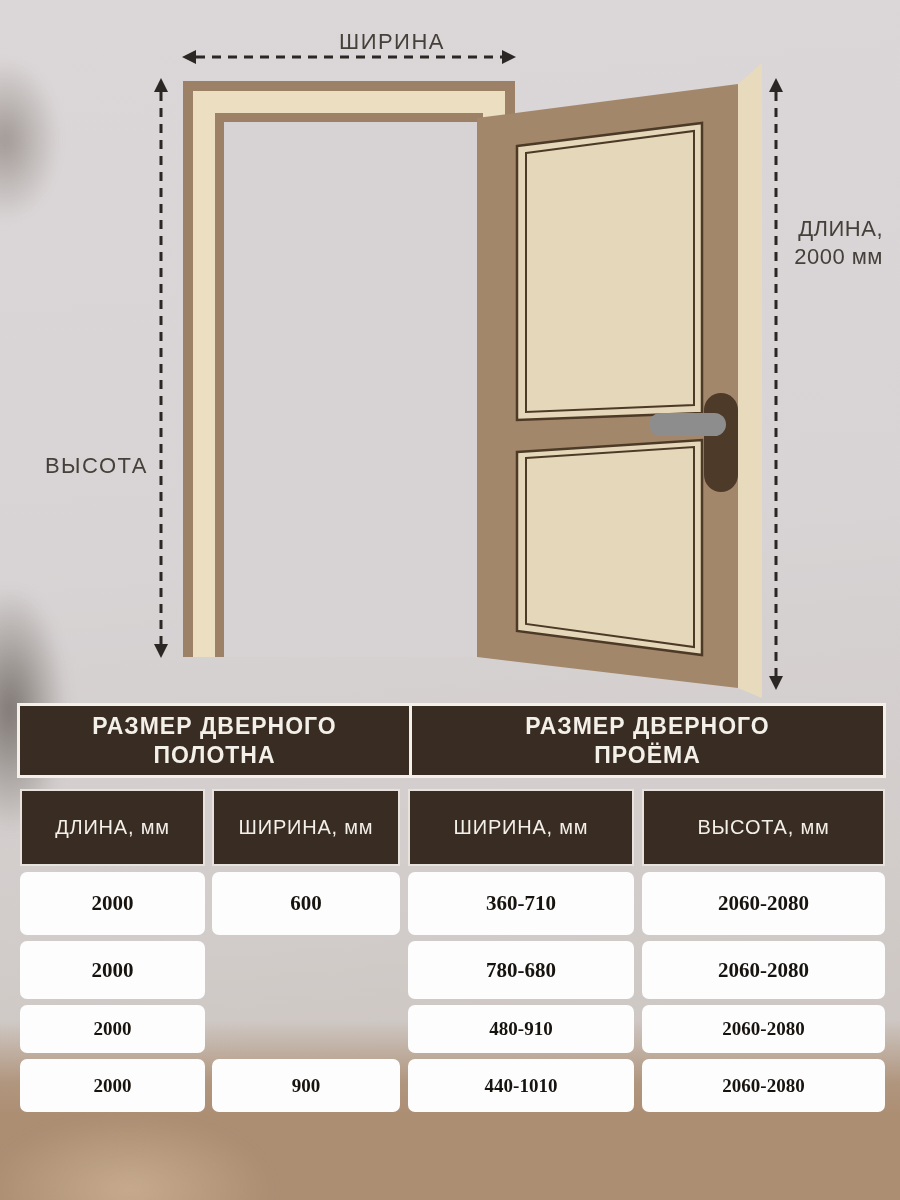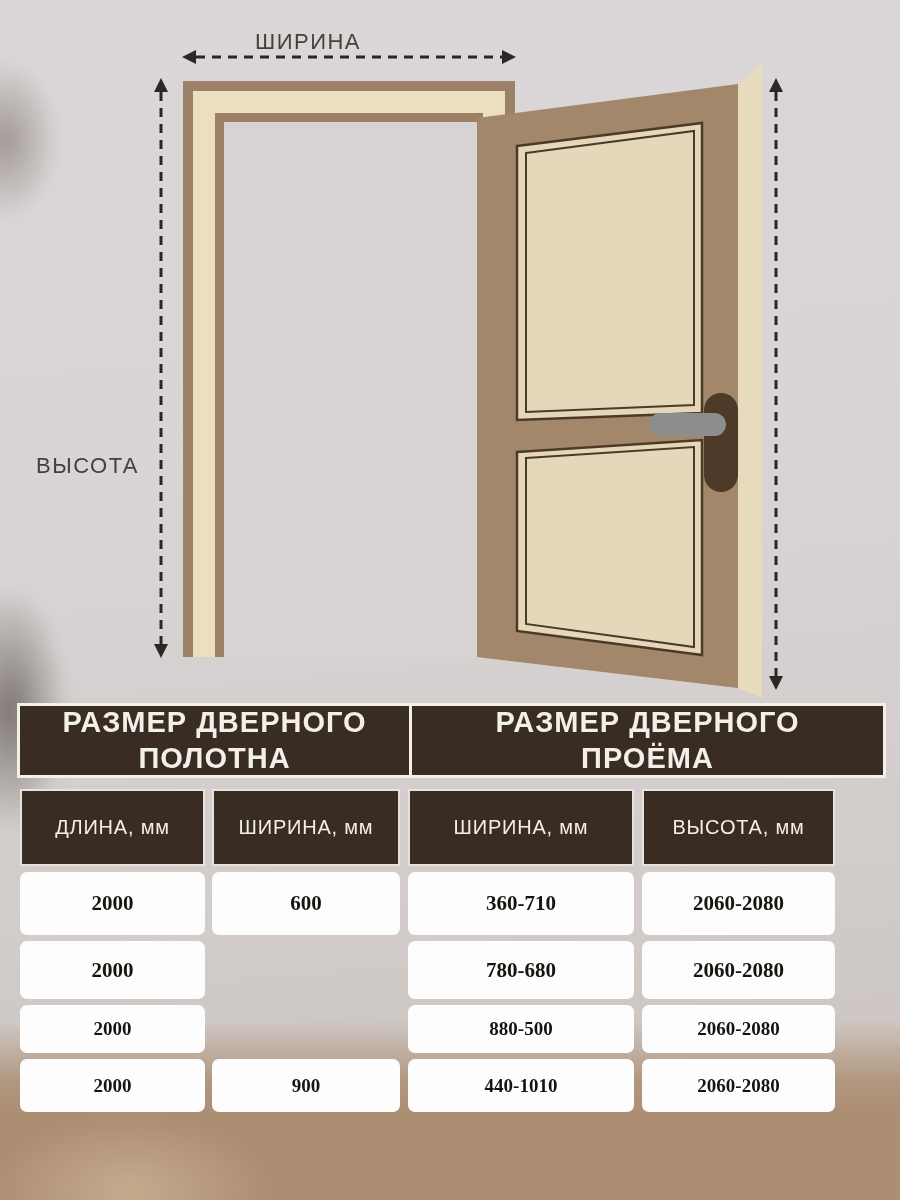--- a/index.html
+++ b/index.html
@@ -13,46 +13,46 @@
   .smudge-topleft{left:-70px;top:30px;width:150px;height:220px;
     background:radial-gradient(closest-side,rgba(90,80,70,.45),rgba(90,80,70,0) 72%);filter:blur(6px);}
   .smudge-left{left:-70px;top:540px;width:160px;height:340px;
     background:radial-gradient(closest-side,rgba(70,62,54,.62),rgba(70,62,54,0) 72%);filter:blur(7px);}
   .floor{left:0;top:1020px;width:900px;height:180px;
     background:linear-gradient(180deg,rgba(172,142,115,0) 0px,rgba(172,142,115,.85) 62px,#ac8e73 95px);}
   .floor-glow{left:-60px;top:1090px;width:380px;height:200px;
     background:radial-gradient(closest-side,rgba(222,196,165,.55),rgba(222,196,165,0) 75%);filter:blur(8px);}
 
   
-  .dim-label{position:absolute;color:#45403a;font-size:22px;letter-spacing:1.5px;text-align:left;line-height:1.25;}
+  .dim-label{position:absolute;color:#45403a;font-size:22px;letter-spacing:1.5px;text-align:right;line-height:1.25;}
   .lbl-width{left:255px;top:28px;width:190px;}
   .lbl-height{left:36px;top:452px;width:112px;}
   .lbl-length{left:783px;top:215px;width:100px;letter-spacing:.5px;}
 
   .diagram-svg{position:absolute;left:0;top:0;}
 
   
   .tbl-header{
     position:absolute;left:17px;top:703px;width:869px;height:75px;box-sizing:border-box;
     background:#392d23;border:3px solid #f3efe9;display:flex;
   }
   .tbl-header .hcell{flex:0 0 389px;display:flex;flex-direction:column;justify-content:center;align-items:center;
-    color:#f3efe9;font-size:29px;font-weight:600;letter-spacing:1px;line-height:1.22;text-align:center;}
+    color:#f3efe9;font-size:23px;font-weight:600;letter-spacing:1px;line-height:1.22;text-align:center;}
   .tbl-header .hcell.h2{flex:1 1 auto;border-left:3px solid #f3efe9;}
 
   .sub{
     position:absolute;top:789px;height:77px;box-sizing:border-box;
     background:#392d23;border:2px solid #e7e2db;
     display:flex;align-items:center;justify-content:center;
     color:#f3efe9;font-size:20px;letter-spacing:.8px;text-align:center;
   }
   .c1{left:20px;width:185px;}
   .c2{left:212px;width:188px;}
   .c3{left:408px;width:226px;}
-  .c4{left:642px;width:193px;}
+  .c4{left:642px;width:243px;}
 
   .cell{
     position:absolute;box-sizing:border-box;background:#fdfdfd;
     display:flex;align-items:center;justify-content:center;
     font-family:"Liberation Serif",serif;font-weight:700;color:#17130f;border-radius:7px;
   }
   .r1{top:872px;height:63px;font-size:21px;}
   .r2{top:941px;height:58px;font-size:21px;}
   .r3{top:1005px;height:48px;font-size:19px;}
   .r4{top:1059px;height:53px;font-size:19px;}
@@ -97,20 +97,24 @@
       <polygon points="516,57 502,50 502,64"></polygon>
       <polygon points="161,78 154,92 168,92"></polygon>
       <polygon points="161,658 154,644 168,644"></polygon>
       <polygon points="776,78 769,92 783,92"></polygon>
       <polygon points="776,690 769,676 783,676"></polygon>
     </g>
   </svg>
 
   <div class="dim-label lbl-width">ШИРИНА</div>
   <div class="dim-label lbl-height">ВЫСОТА</div>
+  <div class="dim-label lbl-length">
+    <div>ДЛИНА,</div>
+    <div>2000 мм</div>
+  </div>
 
   <div class="tbl-header">
     <div class="hcell">
       <div>РАЗМЕР ДВЕРНОГО</div>
       <div>ПОЛОТНА</div>
     </div>
     <div class="hcell h2">
       <div>РАЗМЕР ДВЕРНОГО</div>
       <div>ПРОЁМА</div>
     </div>
@@ -124,21 +128,21 @@
   <div class="cell r1 c1">2000</div>
   <div class="cell r1 c2">600</div>
   <div class="cell r1 c3">360-710</div>
   <div class="cell r1 c4">2060-2080</div>
 
   <div class="cell r2 c1">2000</div>
   <div class="cell r2 c3">780-680</div>
   <div class="cell r2 c4">2060-2080</div>
 
   <div class="cell r3 c1">2000</div>
-  <div class="cell r3 c3">880-500</div>
+  <div class="cell r3 c3">480-910</div>
   <div class="cell r3 c4">2060-2080</div>
 
   <div class="cell r4 c1">2000</div>
   <div class="cell r4 c2">900</div>
   <div class="cell r4 c3">440-1010</div>
   <div class="cell r4 c4">2060-2080</div>
 
 </div>
 
 </body></html>

